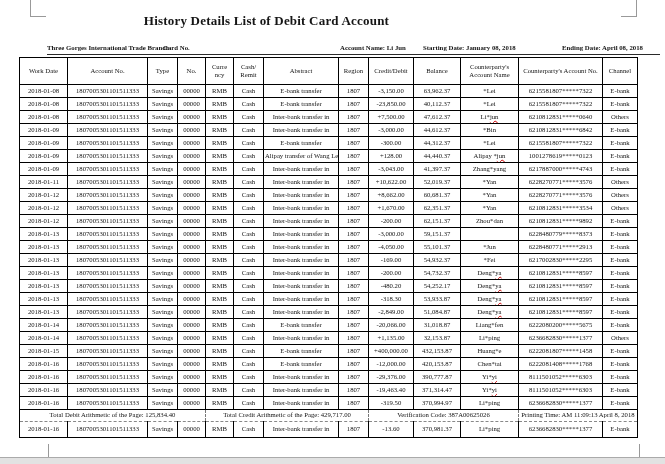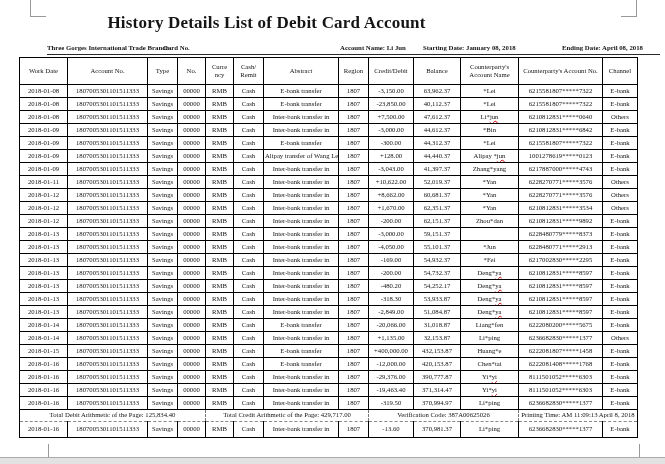--- a/index.html
+++ b/index.html
@@ -3,21 +3,21 @@
 <meta charset="utf-8">
 <style>
   html,body { margin:0; padding:0; }
   body {
     width:665px; height:464px; position:relative; overflow:hidden;
     background:#ffffff; color:#151515;
     font-family:"Liberation Serif","DejaVu Serif",serif;
   }
   .title {
     position:absolute; top:13px; left:0; width:533px;
-    text-align:center; font-weight:bold; font-size:17px; letter-spacing:.2px;
+    text-align:center; font-weight:bold; font-size:13px; letter-spacing:.2px;
   }
   .info {
     position:absolute; top:42px; left:47px; width:613px; height:12px;
     border-bottom:1px solid #2a2a2a; font-size:6.8px; font-weight:bold;
   }
   .info span { position:absolute; top:2px; white-space:nowrap; }
   .i-branch { left:0; }
   .i-card   { left:116px; }
   .i-name   { left:293px; }
   .i-start  { left:376px; }

